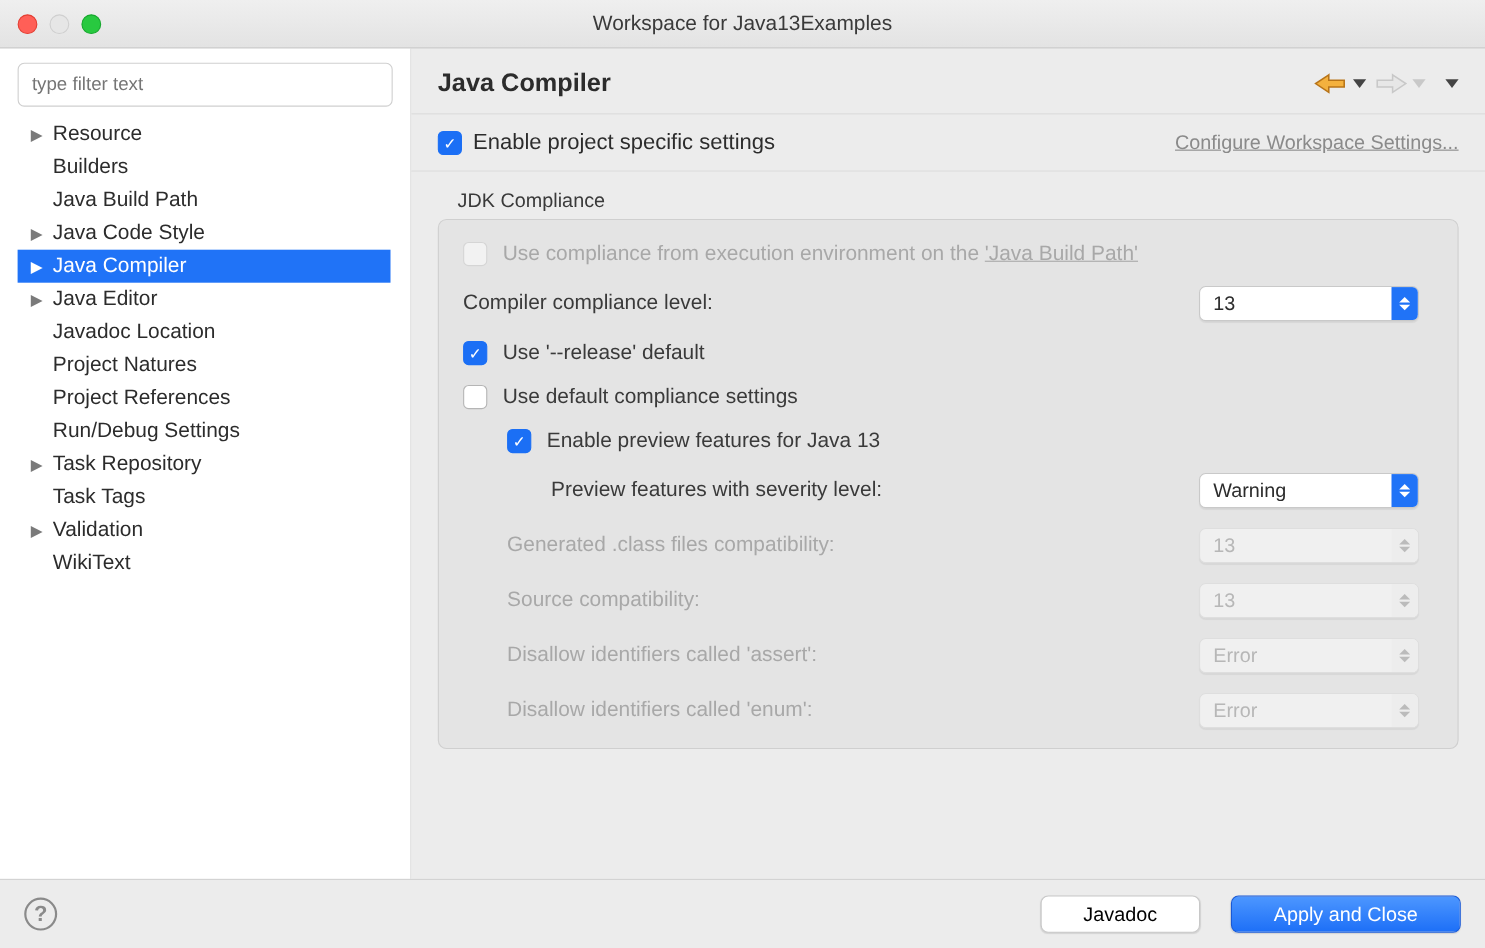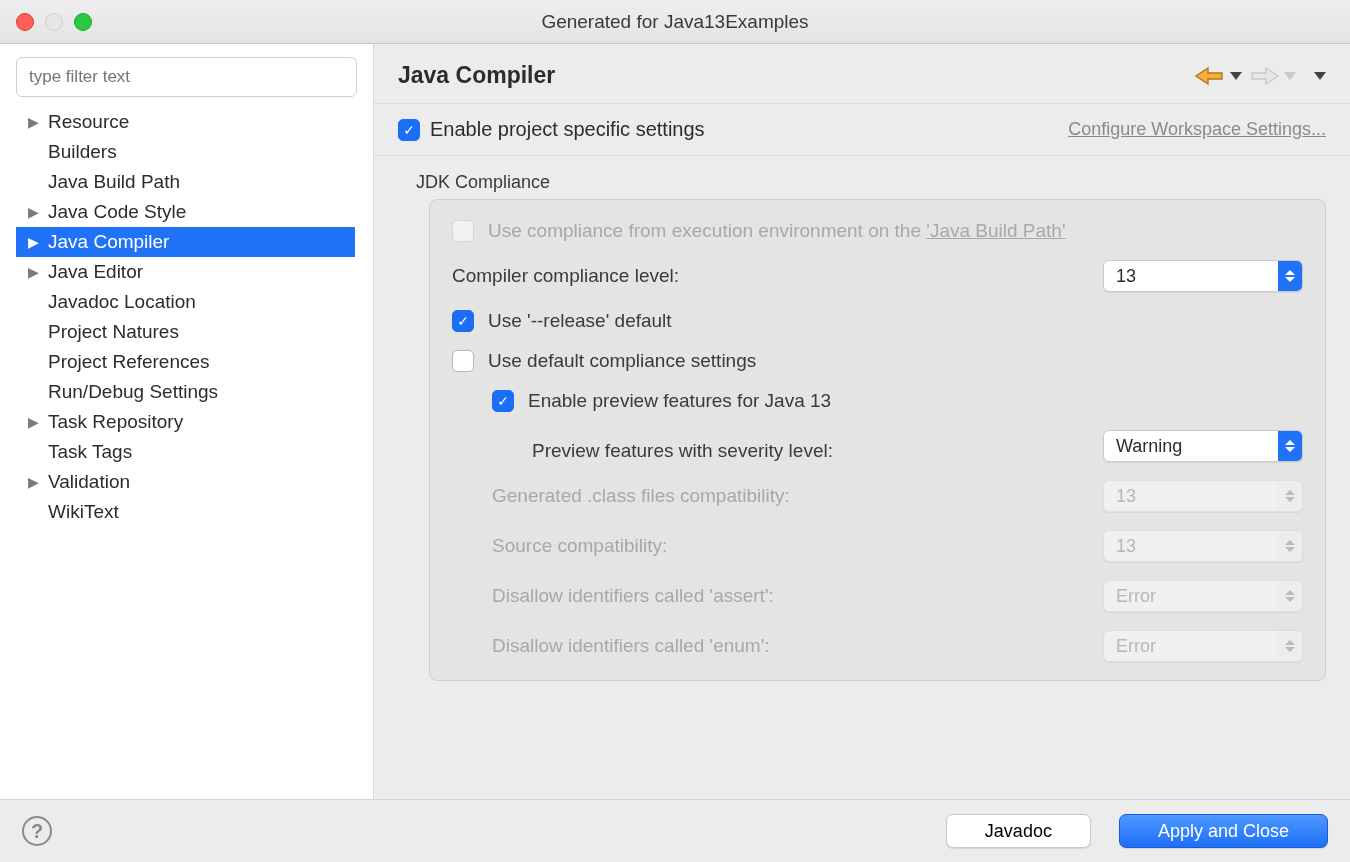--- a/index.html
+++ b/index.html
@@ -158,35 +158,34 @@
 }
 .group-label {
   font-size: 18px;
   padding: 0 0 6px 18px;
   color: #3a3a3a;
 }
 .group {
   background: #e4e4e4;
   border: 1px solid #cfcfcf;
   border-radius: 8px;
-  padding: 20px 22px 18px 22px;
-  margin-left: 31px;
+  padding: 20px 35px 18px 22px;
 }
 .field {
   display: flex;
   align-items: center;
   justify-content: flex-start;
   margin-bottom: 18px;
   gap: 14px;
 }
 .field.between { justify-content: space-between; }
 .field .flabel { font-size: 19px; color: #3a3a3a; }
 .field.disabled .flabel { color: #a8a8a8; }
 .indent-1 { padding-left: 40px; }
-.indent-2 { padding-left: 80px; align-items: flex-end; }
+.indent-2 { padding-left: 80px; }
 .select {
   display: inline-flex;
   align-items: center;
   justify-content: space-between;
   min-width: 200px;
   height: 32px;
   background: #fff;
   border: 1px solid #c9c9c9;
   border-radius: 6px;
   overflow: hidden;
@@ -255,21 +254,21 @@
 </style>
 </head>
 <body>
 
 <div class="titlebar">
   <div class="traffic-lights">
     <div class="tl tl-red"></div>
     <div class="tl tl-yellow"></div>
     <div class="tl tl-green"></div>
   </div>
-  <div class="window-title">Generated for Java13Examples</div>
+  <div class="window-title">Workspace for Java13Examples</div>
 </div>
 
 <div class="body">
   <div class="sidebar">
     <input class="filter-box" placeholder="type filter text" style="">
     <div class="tree" id="tree">
         <div class="tree-item">
           <span class="arrow">▶</span>
           <span class="label">Resource</span>
         </div>

